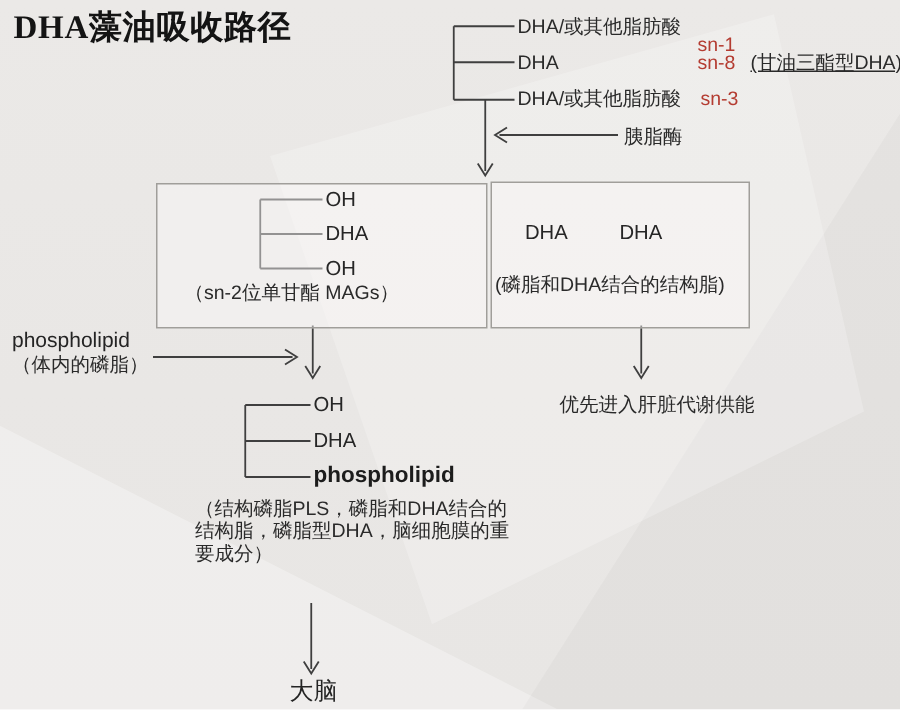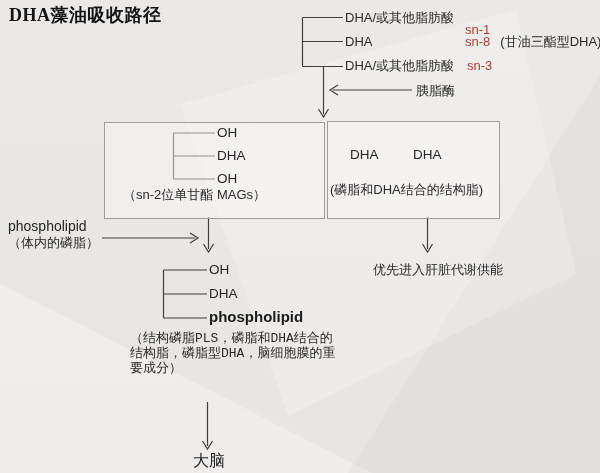--- a/index.html
+++ b/index.html
@@ -12,26 +12,26 @@
     color:#222;
   }
   .facet{position:absolute;inset:0;pointer-events:none;}
   .facet-a{background:rgba(255,255,255,0.30);clip-path:polygon(0% 60%,62% 100%,0% 100%);}
   .facet-b{background:rgba(0,0,0,0.022);clip-path:polygon(100% 16%,100% 100%,58% 100%);}
   .facet-c{background:rgba(255,255,255,0.22);clip-path:polygon(30% 22%,86% 2%,96% 58%,48% 88%);}
   .abs{position:absolute;}
   .title{
     left:9px;top:3px;
     font-family:"Liberation Serif", serif;
-    font-weight:700;font-size:18px;letter-spacing:0.5px;color:#141414;
+    font-weight:700;font-size:22px;letter-spacing:0.5px;color:#141414;
   }
   .lbl{font-size:13px;line-height:16px;color:#2a2a2a;white-space:nowrap;}
   .lbl-md{font-size:13.5px;line-height:16px;color:#262626;white-space:nowrap;}
   .red{color:#b43c31;}
-  .note{color:#2a2a2a;margin-left:10px;}
+  .note{color:#2a2a2a;margin-left:10px;text-decoration:underline;}
   .box{
     position:absolute;
     border:1px solid #a09e9a;
     background:rgba(250,249,248,0.45);
   }
   .cap{font-size:13px;line-height:14.5px;color:#2a2a2a;}
   .bold-lbl{font-size:15px;font-weight:700;line-height:16px;color:#1c1c1c;white-space:nowrap;}
   svg.wires{position:absolute;left:0;top:0;pointer-events:none;}
   .wrap{white-space:normal;}
 </style>
@@ -130,17 +130,17 @@
   <div class="abs cap wrap" style="left:330px;top:183px;width:164px;">(磷脂和DHA结合的结构脂)</div>
 
   <div class="abs lbl" style="left:373px;top:262px;">优先进入肝脏代谢供能</div>
 
   <div class="abs" style="left:8px;top:218px;font-size:14px;line-height:16px;color:#242424;">phospholipid</div>
   <div class="abs lbl" style="left:8px;top:235px;">（体内的磷脂）</div>
 
   <div class="abs lbl-md" style="left:209px;top:262px;">OH</div>
   <div class="abs lbl-md" style="left:209px;top:286px;">DHA</div>
   <div class="abs bold-lbl" style="left:209px;top:309px;">phospholipid</div>
-  <div class="abs cap wrap" style="left:130px;top:331px;width:212px;line-height:15px;font-family:Liberation Mono, monospace;">（结构磷脂PLS，磷脂和DHA结合的结构脂，磷脂型DHA，脑细胞膜的重要成分）</div>
+  <div class="abs cap wrap" style="left:130px;top:331px;width:212px;line-height:15px;">（结构磷脂PLS，磷脂和DHA结合的结构脂，磷脂型DHA，脑细胞膜的重要成分）</div>
 
   <div class="abs" style="left:193px;top:451px;font-size:16px;color:#242424;">大脑</div>
 
 </div>
 
 </body></html>

